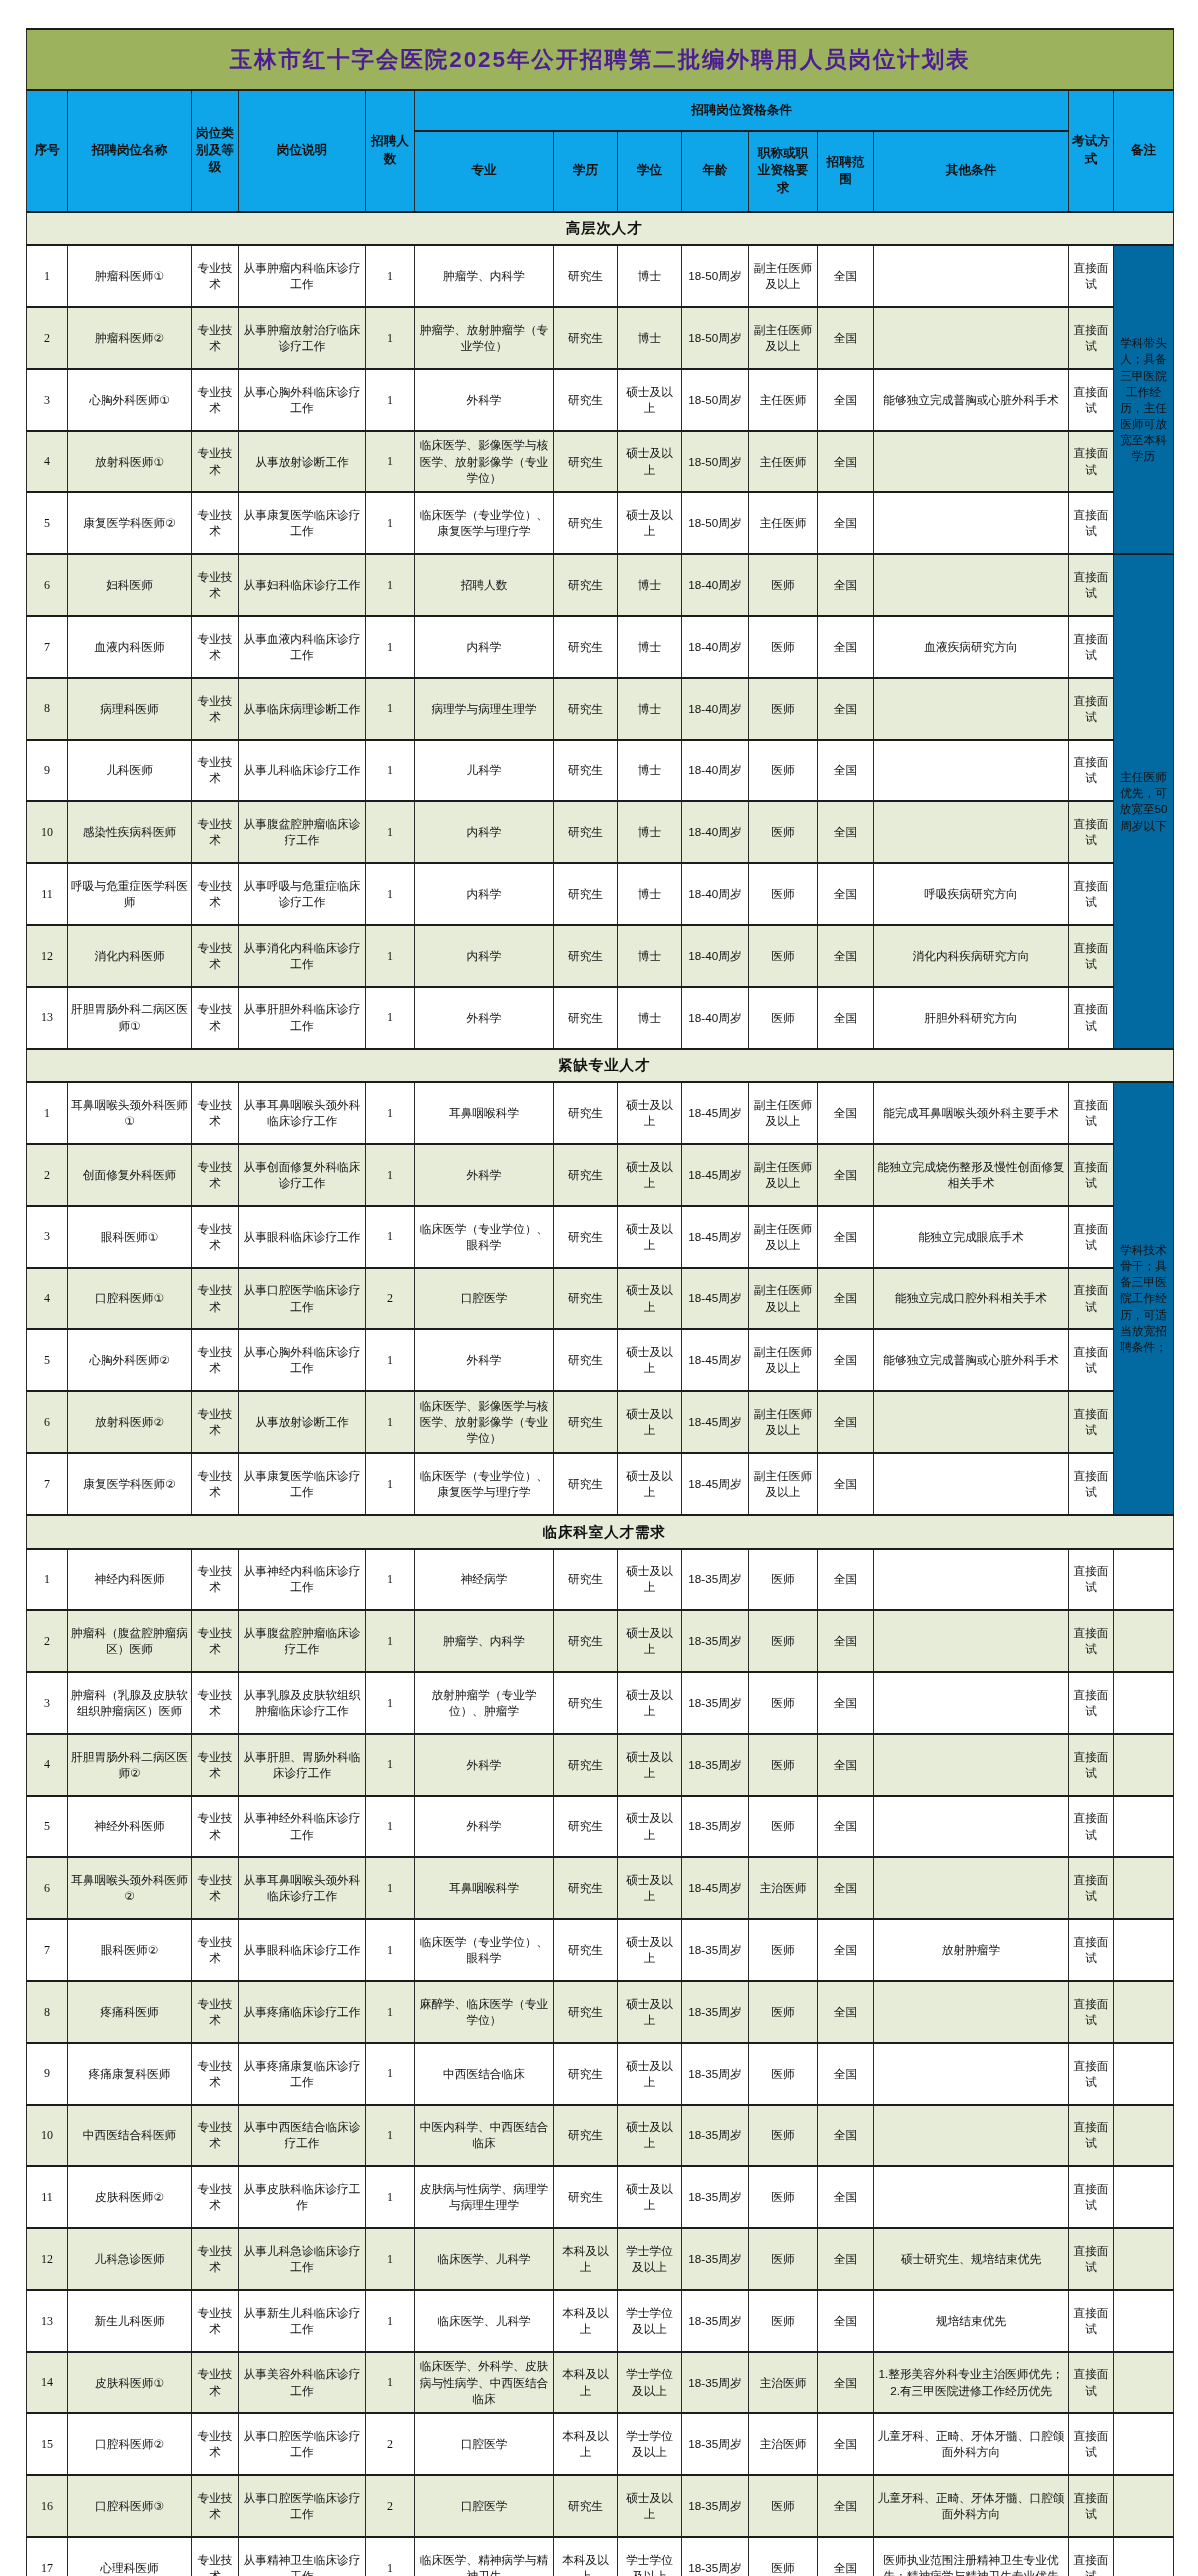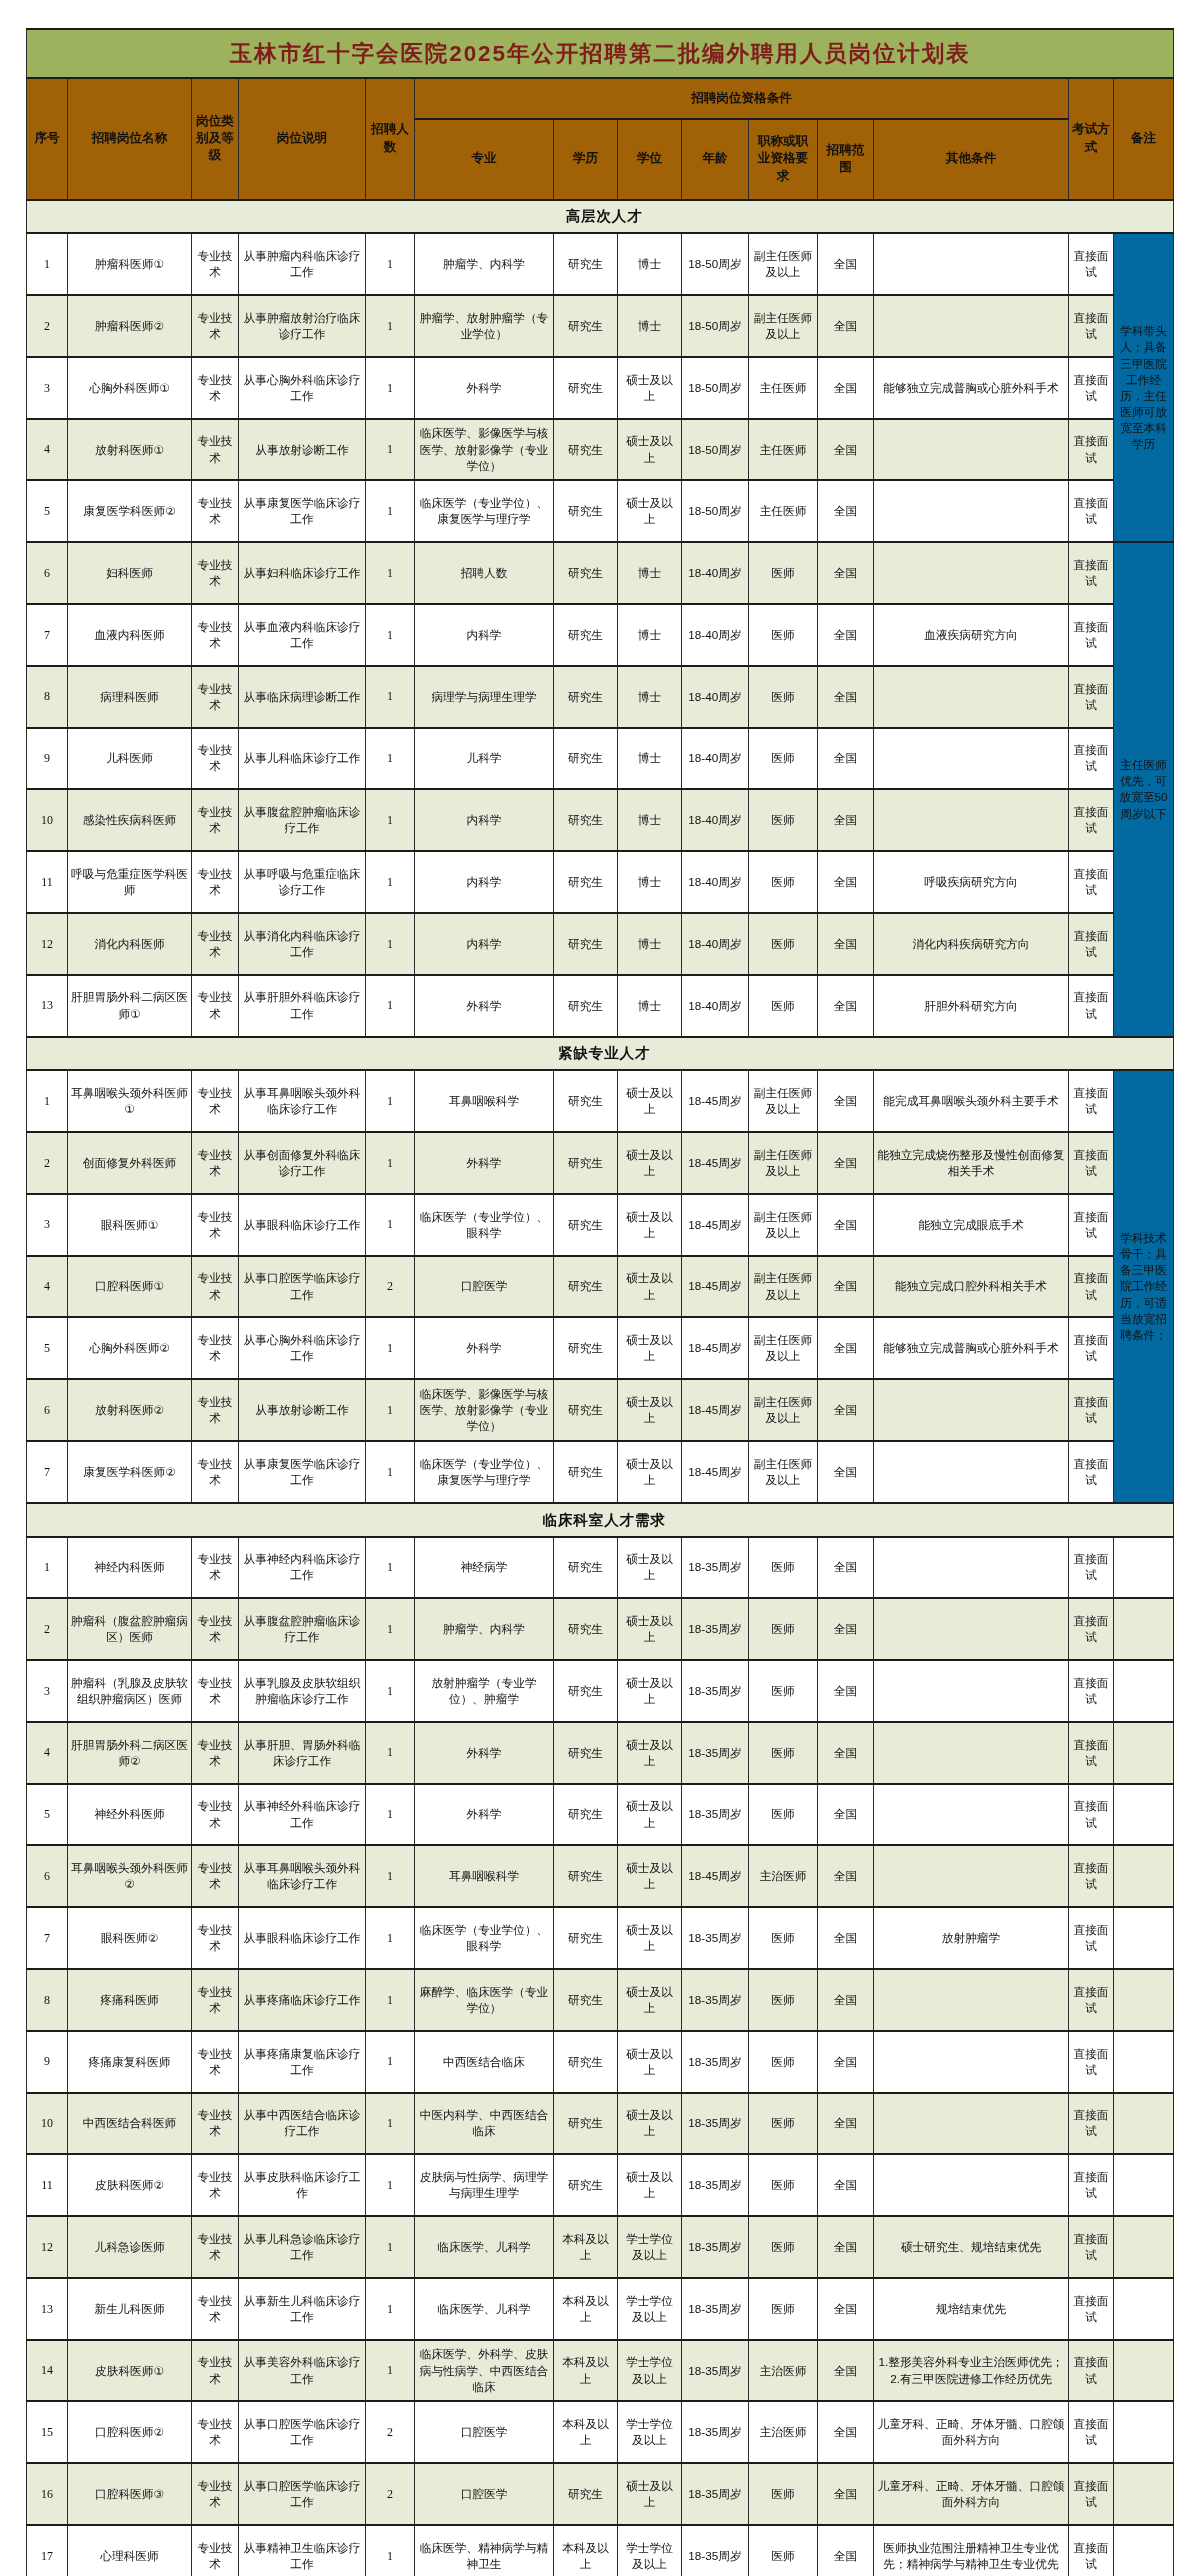--- a/index.html
+++ b/index.html
@@ -13,24 +13,24 @@
     border:1.9px solid #1c1c1c;
   }
   td {
     border-left:1.4px solid #2b2b2b; border-right:1.4px solid #2b2b2b;
     border-top:2.3px solid #1c1c1c; border-bottom:2.3px solid #1c1c1c;
     text-align:center; vertical-align:middle;
     padding:1.9px 2.8px; font-size:11.7px; line-height:1.38;
     word-break:break-all; overflow:hidden;
   }
   tr.title-row td {
-    background:#9cb25c; color:#7f1d1d; font-weight:bold; font-size:22.5px;
-    letter-spacing:1.9px; height:43px; padding:2px;
+    background:#9cb25c; color:#4c1d95; font-weight:bold; font-size:22.5px;
+    letter-spacing:1.9px; height:43px; padding:8px;
   }
-  tr.hdr td { background:#a16207; font-weight:bold; font-size:12.6px;margin-left:24px; }
+  tr.hdr td { background:#0ea5e9; font-weight:bold; font-size:12.6px;margin-left:24px; }
   tr.hdr1 td { height:35px; }
   tr.hdr2 td { height:75px; }
   tr.band td {
     background:#e7ecd9; font-weight:bold; font-size:14.5px; height:28px;
     letter-spacing:0.9px;
     padding-left:11px;
   }
   tr.row td { height:56px; }
   tr.row.shade td { background:#e7ecd9; }
   tr.row td.remark-merged { background:#0369a1; font-size:11.7px; }

